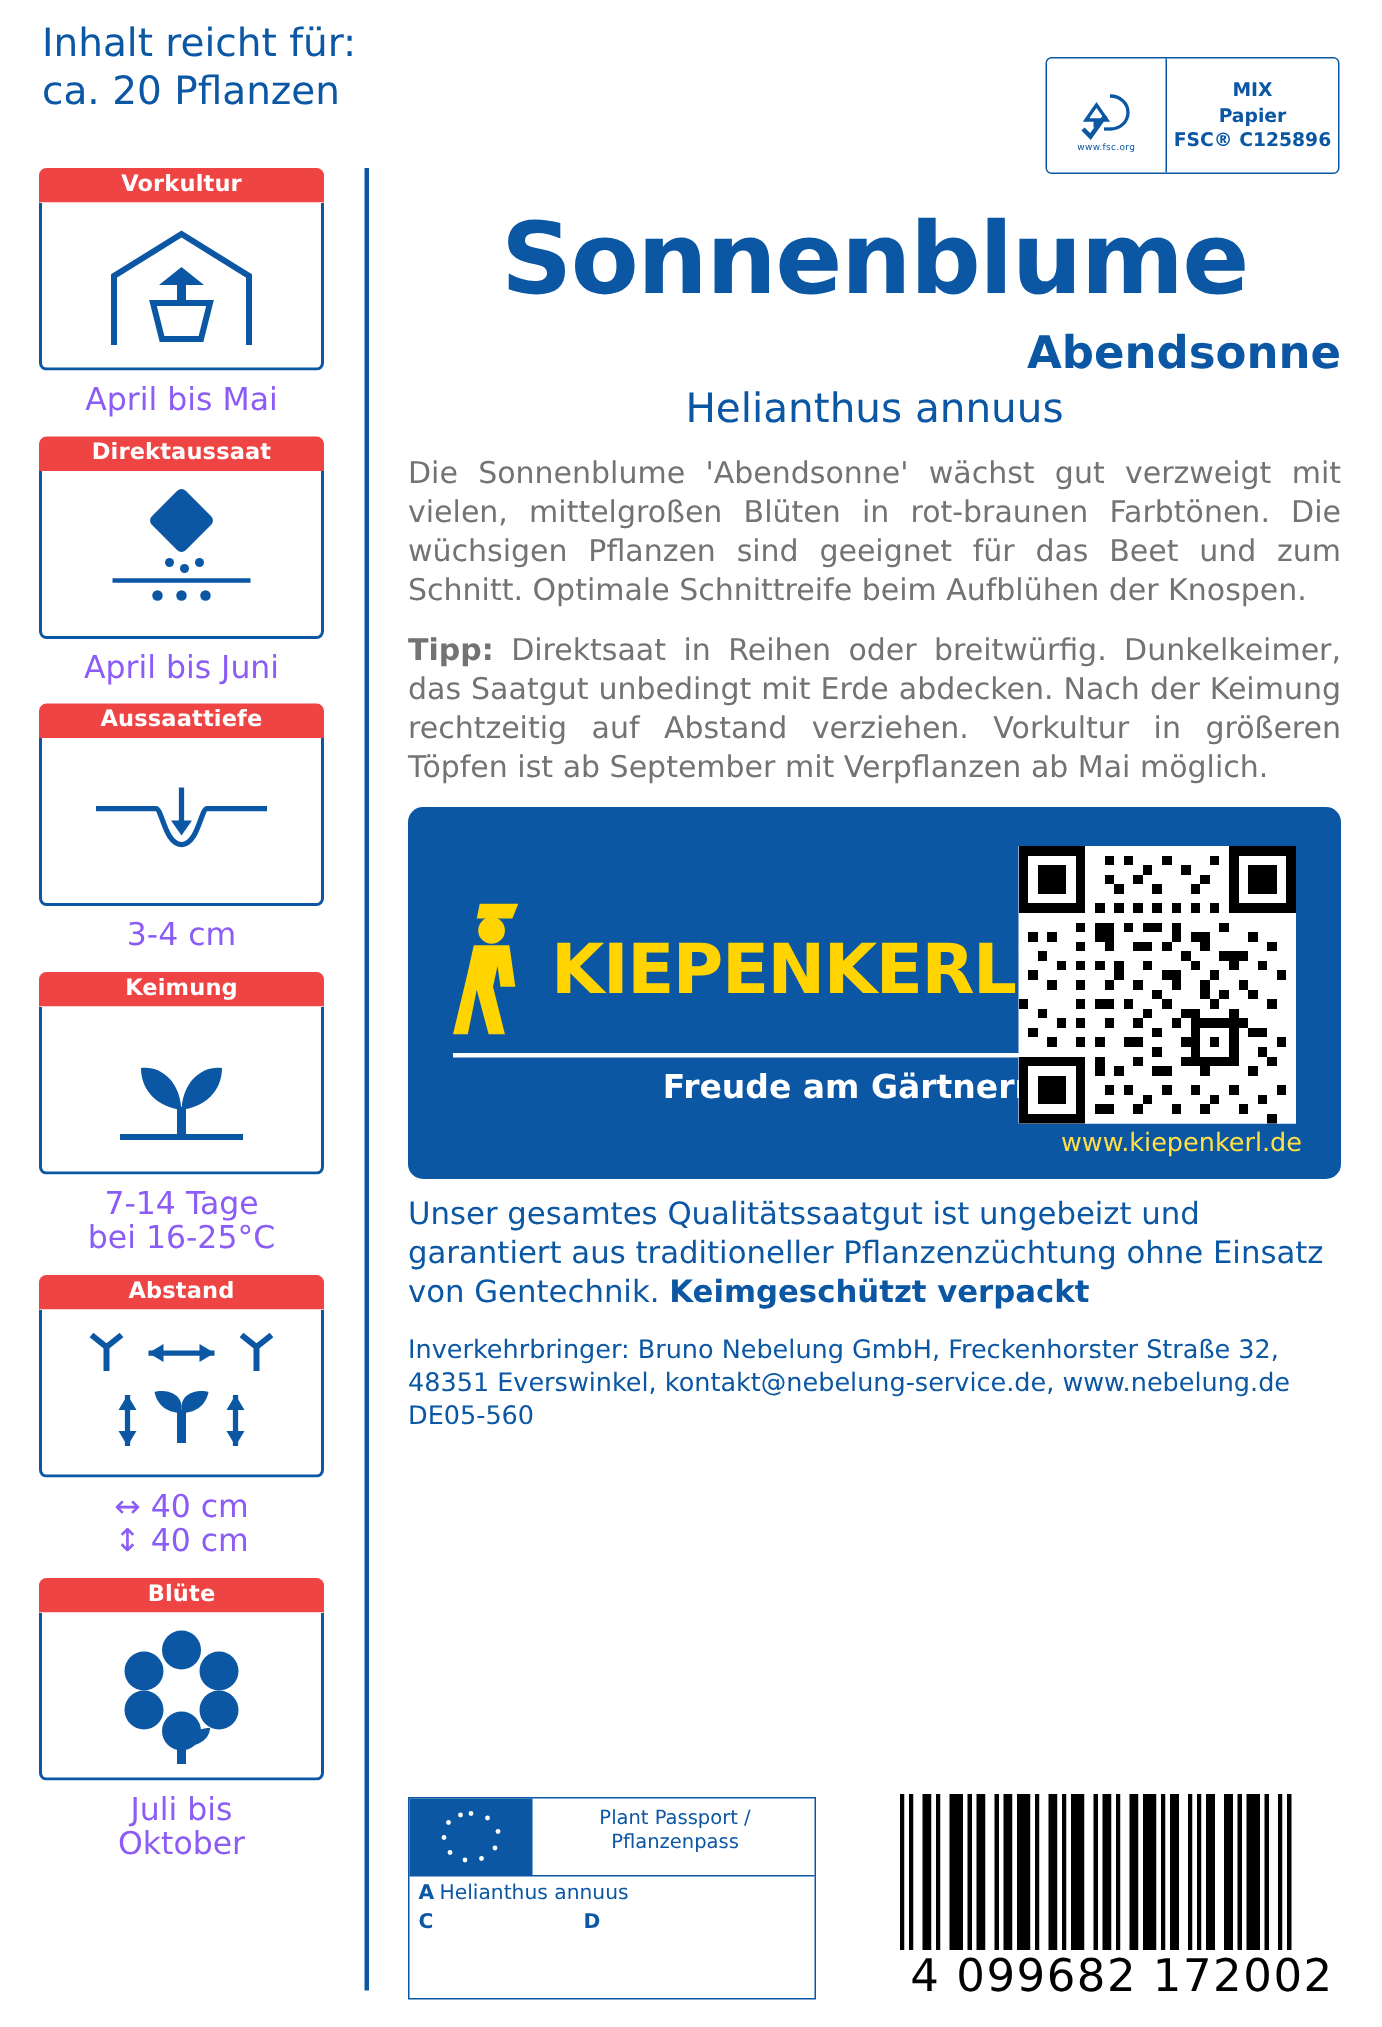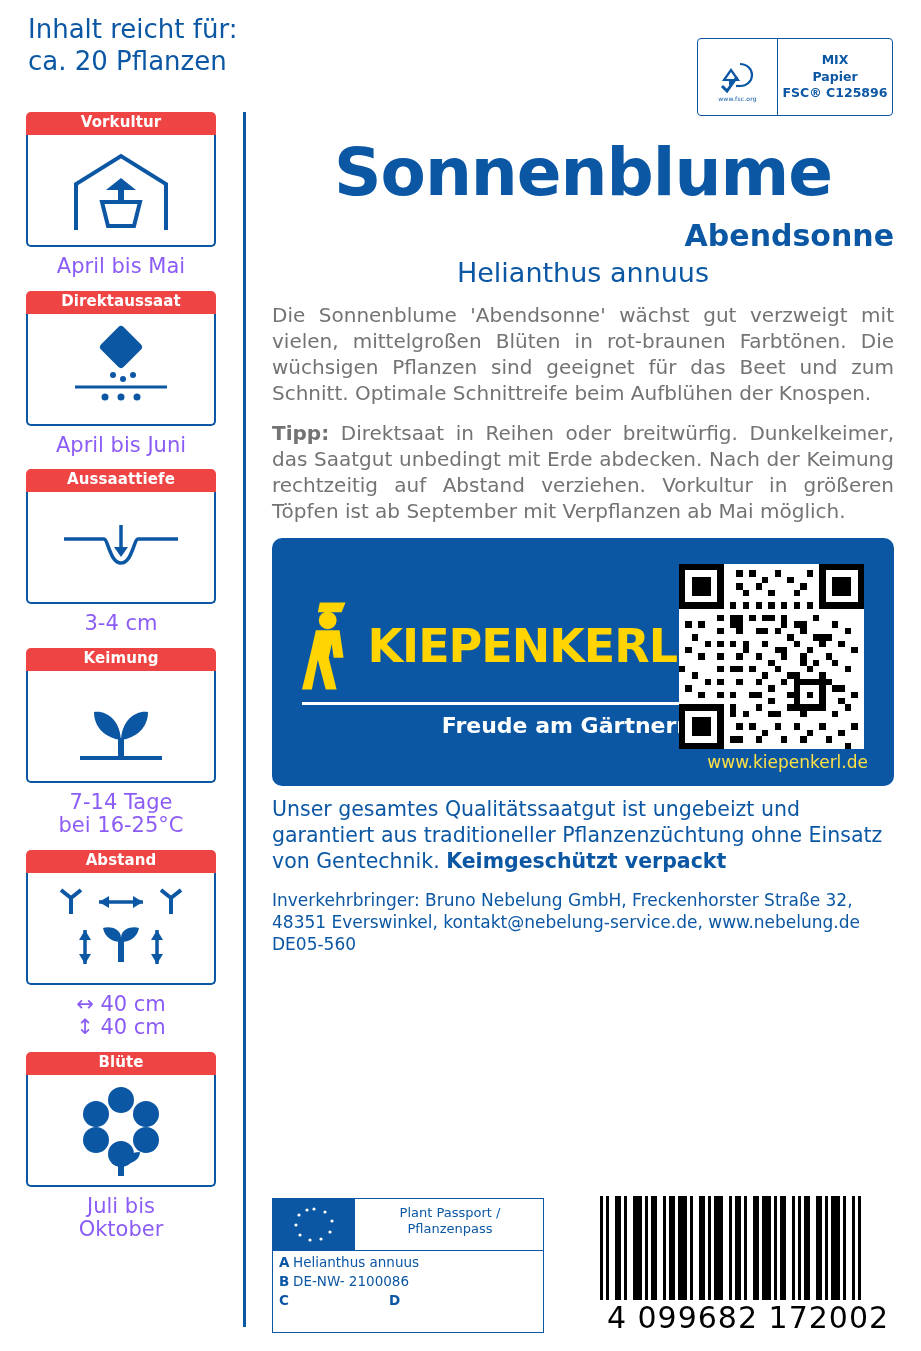--- a/index.html
+++ b/index.html
@@ -394,23 +394,20 @@
         </svg>
       </div>
       <div class="pp-title">
         <div>Plant Passport /</div>
         <div>Pflanzenpass</div>
       </div>
     </div>
     <div class="pp-row">
       <span class="k">A</span><span>Helianthus annuus</span>
     </div>
-    <div class="pp-row">
-      <span class="k">B</span><span>DE-NW- 2100086</span>
-    </div>
     <div class="pp-row cd">
       <span class="c"><span class="k">C</span></span>
       <span class="k">D</span>
     </div>
   </div>
 
   <div class="barcode">
     <div class="bc-bars">
       <i style="width:3px"></i>
         <s style="width:3px"></s>

